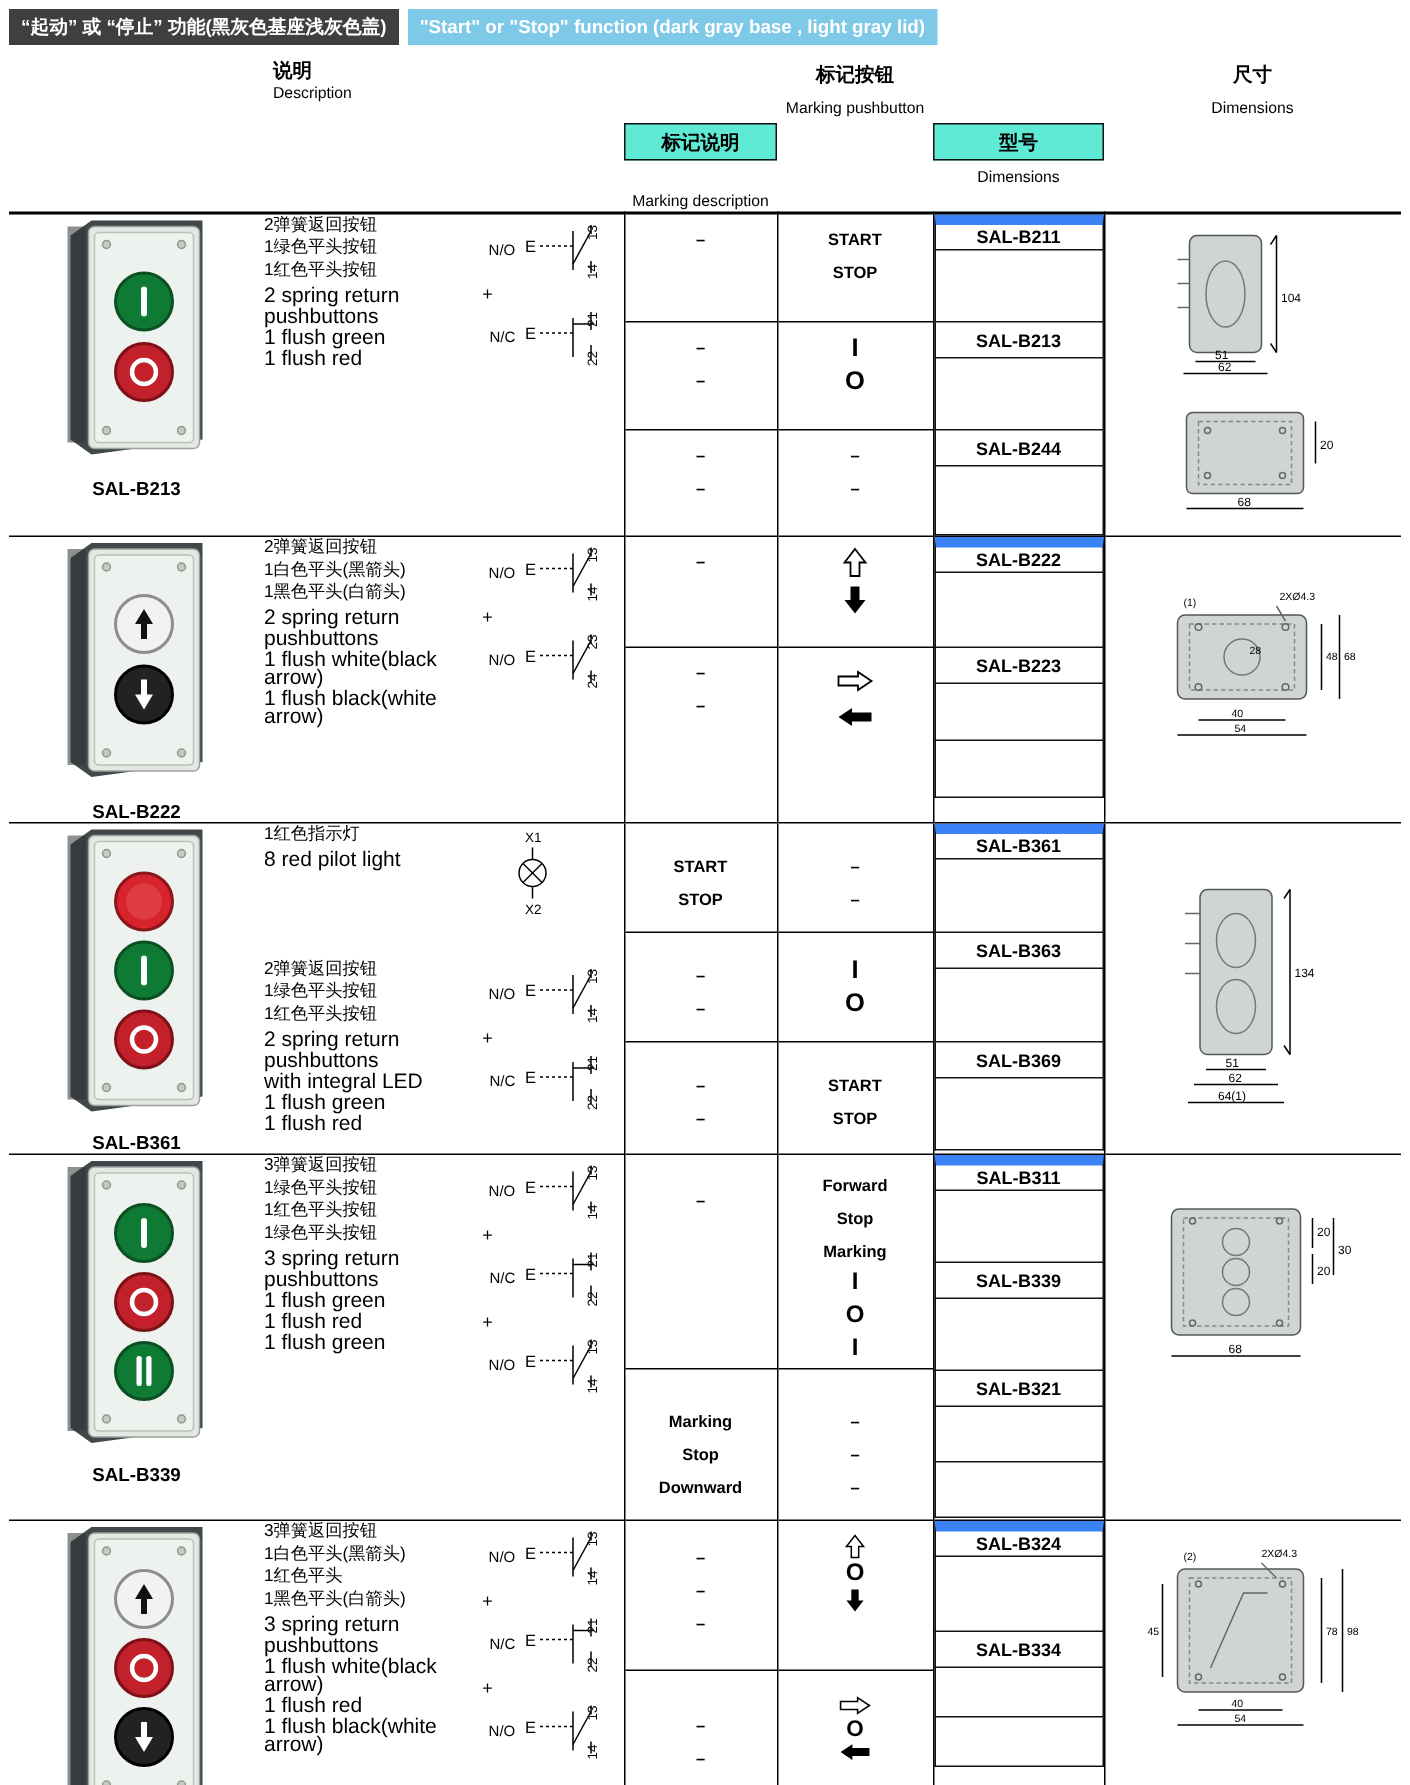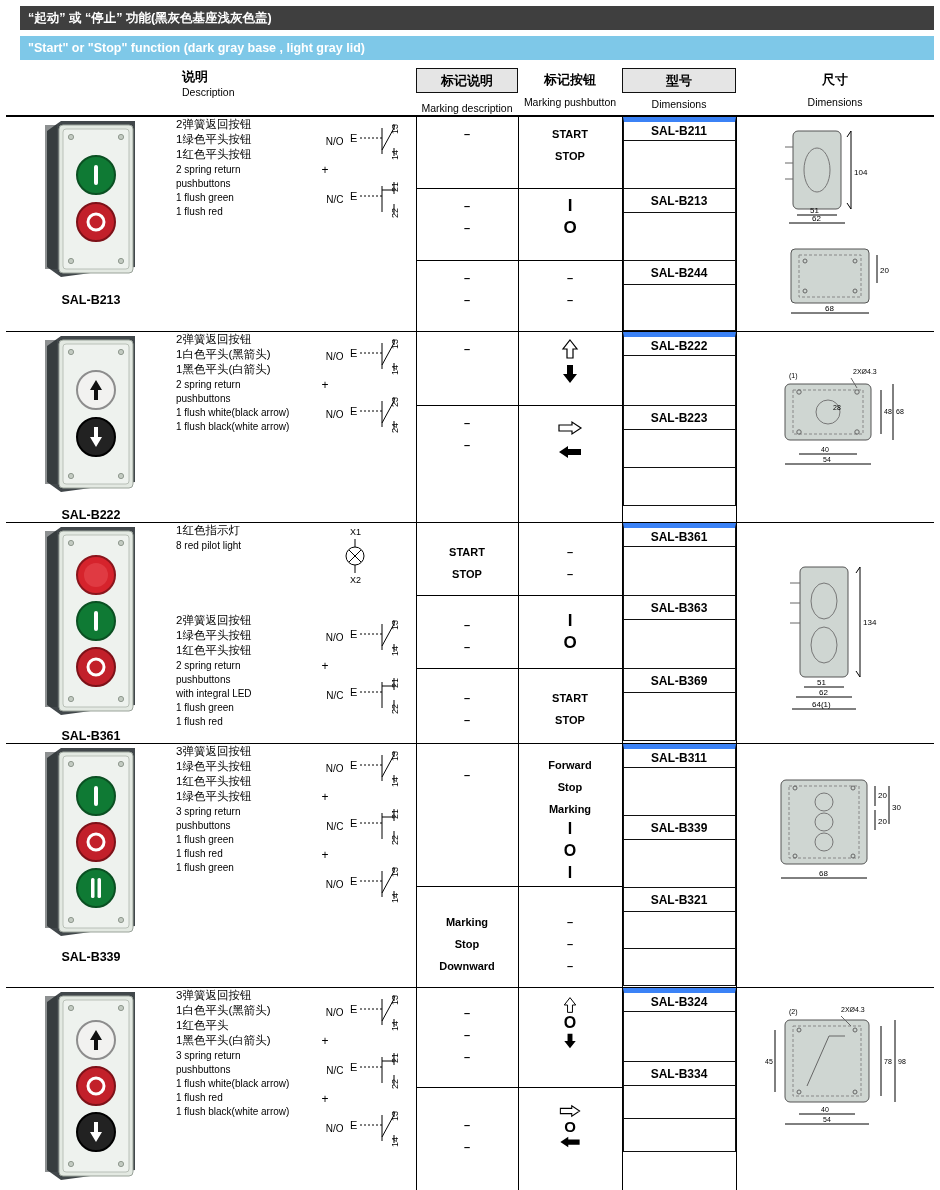--- a/index.html
+++ b/index.html
@@ -8,21 +8,21 @@
     width: 940px; height: 1190px;
     font-family: "Liberation Sans", sans-serif;
     background: #ffffff;
     color: #000000;
     position: relative;
     overflow: hidden;
   }
   .page { position: relative; width: 940px; height: 1190px; }
 
   
-  .banner-row { display: flex; gap: 6px; padding: 6px 6px 0 20px; flex-direction: column; }
+  .banner-row { display: flex; gap: 6px; padding: 6px 6px 0 6px; }
   .banner {
     color: #fff; font-size: 12.5px; font-weight: bold;
     padding: 4px 8px; white-space: nowrap; line-height: 16px;
   }
   .banner-cn { background: #3f3f3f; }
   .banner-en { background: #7ec8e8; }
 
   
   table.main {
     width: 928px; margin: 8px 6px 0 6px;
@@ -35,33 +35,33 @@
   .col-mdesc { width: 102px; }
   .col-mbtn  { width: 104px; }
   .col-ref   { width: 114px; }
   .col-dim   { width: 198px; }
 
   
   .hdr { text-align: center; padding: 4px 2px 6px 2px; }
   .hdr .cn { font-size: 13px; font-weight: bold; line-height: 17px; }
   .hdr .en { font-size: 10.5px; line-height: 14px; color:#000; }
   .hdr-box { border: 1px solid #111; }
-  .hdr-blue { background: #e5e5e5; }
+  .hdr-blue { background: #5eead4; margin-top: 44px; }
   .thick-top { border-top: 2px solid #000; }
   .thick-bottom { border-bottom: 2px solid #000; }
   .rowline { border-bottom: 1.4px solid #000; }
 
   
   .prod-cell { text-align: center; padding: 10px 0 6px 0; position: relative; }
   .prod-label { font-size: 12.5px; font-weight: bold; margin-top: 6px; }
 
   
   .desc-cell { padding: 8px 4px 6px 6px; position: relative; }
   .desc-cn { font-size: 11.5px; line-height: 15px; }
-  .desc-en { font-size: 10px; line-height: 12px; margin-top: 2px;}
+  .desc-en { font-size: 14px; line-height: 12px; margin-top: 2px;}
   .desc-block + .desc-block { margin-top: 12px; }
 
   
   .desc-flex { display: flex; gap: 4px; }
   .desc-text { flex: 1 1 auto; }
   .contacts { width: 96px; flex: 0 0 96px; padding-top: 2px; position: relative;}
   .contact-unit { display: flex; align-items: center; gap: 4px; height: 44px; }
   .contact-label { font-size: 10px; width: 24px; text-align: right; }
   .plus { font-size: 12px; text-align: left; padding-left: 2px; height: 14px;}
 
@@ -70,21 +70,21 @@
   .mk-cell { padding: 6px 2px; }
   .mk-line { line-height: 22px; }
 
   
   .ref-cell { padding: 0; }
   .ref-box {
     border: 1px solid #111; border-top: none;
     height: 24px; font-size: 12px; font-weight: bold;
     display: flex; align-items: center; justify-content: center;
   }
-  .ref-box.first { border-top: 5px solid #3b82f6; }
+  .ref-box.first { border-top: 7px solid #3b82f6; }
 
   
   .dim-cell { padding: 6px 0; margin-top: 12px; }
   .vline-r { border-right: 1px solid #000; }
 
   svg { display:block; }
   .ctr { margin: 0 auto; }
 </style>
 </head>
 <body>
@@ -110,21 +110,21 @@
         <tr>
       <td class="hdr"></td>
       <td class="hdr" style="text-align:left;padding-left:6px">
         <div class="cn">说明</div>
         <div class="en">Description</div>
       </td>
       <td class="hdr">
         <div class="hdr-box hdr-blue" style="padding:3px 0">
           <div class="cn">标记说明</div>
         </div>
-        <div class="en" style="padding-top:8px">Marking description</div>
+        <div class="en" style="padding-top:20px">Marking description</div>
       </td>
       <td class="hdr">
         <div style="padding:3px 0">
           <div class="cn">标记按钮</div>
         </div>
         <div class="en" style="padding-top:4px">Marking pushbutton</div>
       </td>
       <td class="hdr">
         <div class="hdr-box hdr-blue" style="padding:3px 4px">
           <div class="cn">型号</div>

